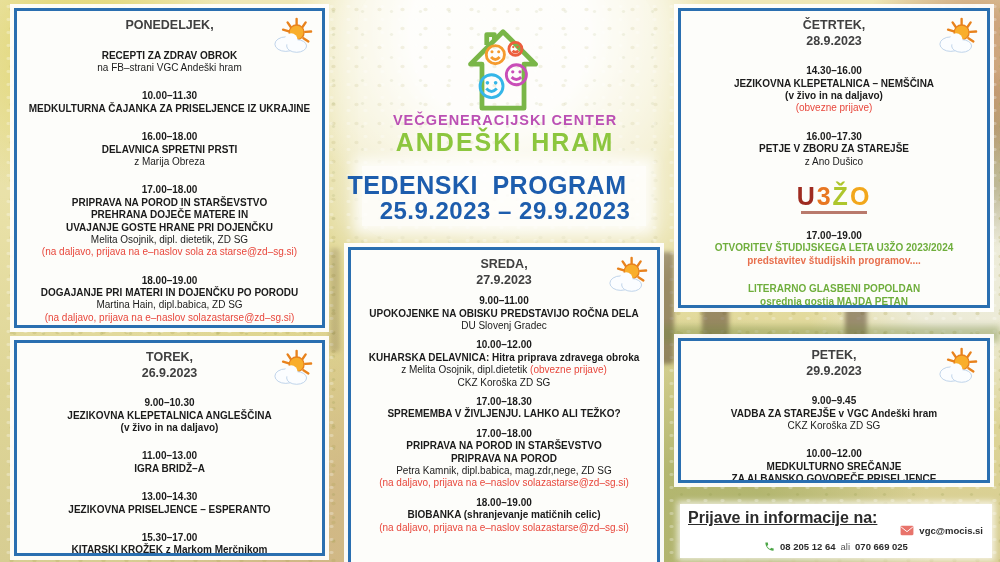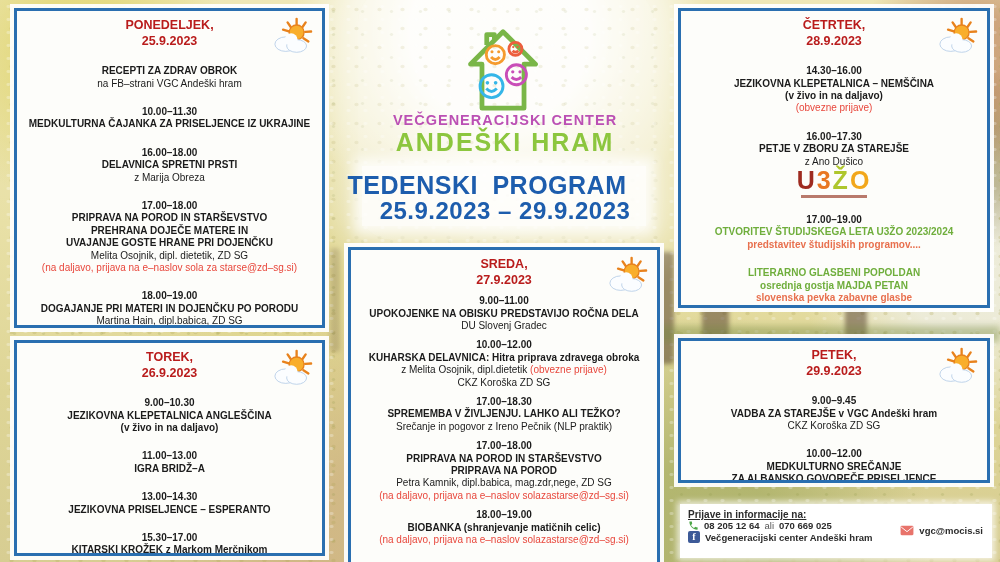--- a/index.html
+++ b/index.html
@@ -51,46 +51,46 @@
   
   .day-card{position:absolute;background:#fdfdfa;border:3px solid #2a6fb0;
             outline:4px solid rgba(255,255,255,.93);box-sizing:border-box;
             padding:7px 5px 6px;text-align:center;color:#1b1b1b;
             font-size:10px;line-height:1.24;overflow:hidden;}
   #card-pon{left:14px;top:8px;width:311px;height:320px;}
   #card-tor{left:14px;top:340px;width:311px;height:216px;}
   #card-sre{left:348px;top:247px;width:312px;height:337px;}
   #card-cet{left:678px;top:8px;width:312px;height:300px;}
   #card-pet{left:678px;top:338px;width:312px;height:145px;}
-  .day-title,.day-date{color:#b91c1c;font-weight:bold;font-size:12.5px;line-height:1.25;}
+  .day-title,.day-date{color:#404040;font-weight:bold;font-size:12.5px;line-height:1.25;}
   .weather{position:absolute;right:7px;top:6px;width:44px;height:38px;}
   .block{margin-top:16px;}
   #card-sre .block{margin-top:7px;}
   .ln-b{font-weight:bold;}
   .ln-n{font-weight:normal;}
   .ln-r{color:#e8473c;}
   .ln-g{color:#6fae3c;font-weight:bold;}
   .ln-o{color:#e8704e;font-weight:bold;}
 
   
-  .u3zo{margin-top:0;}
+  .u3zo{margin-top:16px;}
   .u3zo-letters{font-weight:bold;font-size:25px;letter-spacing:2px;line-height:1;}
   .uz0{color:#9e2b20;}.uz1{color:#e87722;}.uz2{color:#aec62c;}.uz3{color:#f2a71b;}
   .u3zo-tagline{width:66px;height:3px;margin:2px auto 0;background:#a85948;opacity:.8;}
 
   
   .guitar-wrap{margin-top:6px;}
   .guitar-svg{width:86px;height:30px;transform:rotate(-6deg);}
 
   
   .contact{position:absolute;left:680px;top:504px;width:312px;height:54px;
            background:#fff;box-sizing:border-box;padding:5px 8px;color:#2b2b2b;
            font-size:9.5px;text-align:left;box-shadow:0 0 6px 3px rgba(255,255,255,.7);}
-  .contact-heading{font-weight:bold;text-decoration:underline;font-size:10px;}
-  .contact-row{display:flex;align-items:center;gap:5px;margin-top:0;font-weight:bold;}
+  .contact-heading{font-weight:bold;text-decoration:underline;font-size:16px;}
+  .contact-row{display:flex;align-items:center;gap:5px;margin-top:14px;font-weight:bold;justify-content:center;}
   .contact-sep{font-weight:normal;color:#555;}
   .fb-icon{width:12px;height:12px;background:#3d5a98;color:#fff;border-radius:2px;
            font-size:10px;font-weight:bold;line-height:12px;text-align:center;
            font-family:"Liberation Serif",serif;}
   .email{position:absolute;right:9px;top:21px;display:flex;align-items:center;gap:5px;font-weight:bold;}
 </style>
 </head>
 <body>
 
 <div class="stage">
@@ -145,21 +145,20 @@
       <line x1="18" y1="6" x2="21.5" y2="11"></line>
             <line x1="13" y1="14" x2="19.5" y2="16"></line>
     </g>
     <circle cx="28" cy="17" r="8.2" fill="#f9ae2b" stroke="#e8821c" stroke-width="1.5"></circle>
     <ellipse cx="16" cy="30" rx="12" ry="8" fill="#fbfdff" stroke="#b9cfe8" stroke-width="1"></ellipse>
     <ellipse cx="28" cy="32" rx="11" ry="7" fill="#fbfdff" stroke="#b9cfe8" stroke-width="1"></ellipse>
     <circle cx="22" cy="25" r="7" fill="#fbfdff"></circle>
   </svg>
 </span>
     <div class="day-title">PONEDELJEK,</div>
-    <div class="day-date">25.9.2023</div>
     <div class="card-body">
         <div class="block">
           <div><span class="ln-b">RECEPTI ZA ZDRAV OBROK</span></div>
           <div><span class="ln-n">na FB–strani VGC Andeški hram</span></div>
         </div>
         <div class="block">
           <div><span class="ln-b">10.00–11.30</span></div>
           <div><span class="ln-b">MEDKULTURNA ČAJANKA ZA PRISELJENCE IZ UKRAJINE</span></div>
         </div>
         <div class="block">
@@ -262,21 +261,20 @@
         </div>
         <div class="block">
           <div><span class="ln-b">10.00–12.00</span></div>
           <div><span class="ln-b">KUHARSKA DELAVNICA: Hitra priprava zdravega obroka</span></div>
           <div><span class="ln-n">z Melita Osojnik, dipl.dietetik </span><span class="ln-r">(obvezne prijave)</span></div>
           <div><span class="ln-n">CKZ Koroška ZD SG</span></div>
         </div>
         <div class="block">
           <div><span class="ln-b">17.00–18.30</span></div>
           <div><span class="ln-b">SPREMEMBA V ŽIVLJENJU. LAHKO ALI TEŽKO?</span></div>
-          <div><span class="ln-n">Srečanje in pogovor z Ireno Pečnik (NLP praktik)</span></div>
         </div>
         <div class="block">
           <div><span class="ln-b">17.00–18.00</span></div>
           <div><span class="ln-b">PRIPRAVA NA POROD IN STARŠEVSTVO</span></div>
           <div><span class="ln-b">PRIPRAVA NA POROD</span></div>
           <div><span class="ln-n">Petra Kamnik, dipl.babica, mag.zdr,nege, ZD SG</span></div>
           <div><span class="ln-r">(na daljavo, prijava na e–naslov solazastarse@zd–sg.si)</span></div>
         </div>
         <div class="block">
           <div><span class="ln-b">18.00–19.00</span></div>

